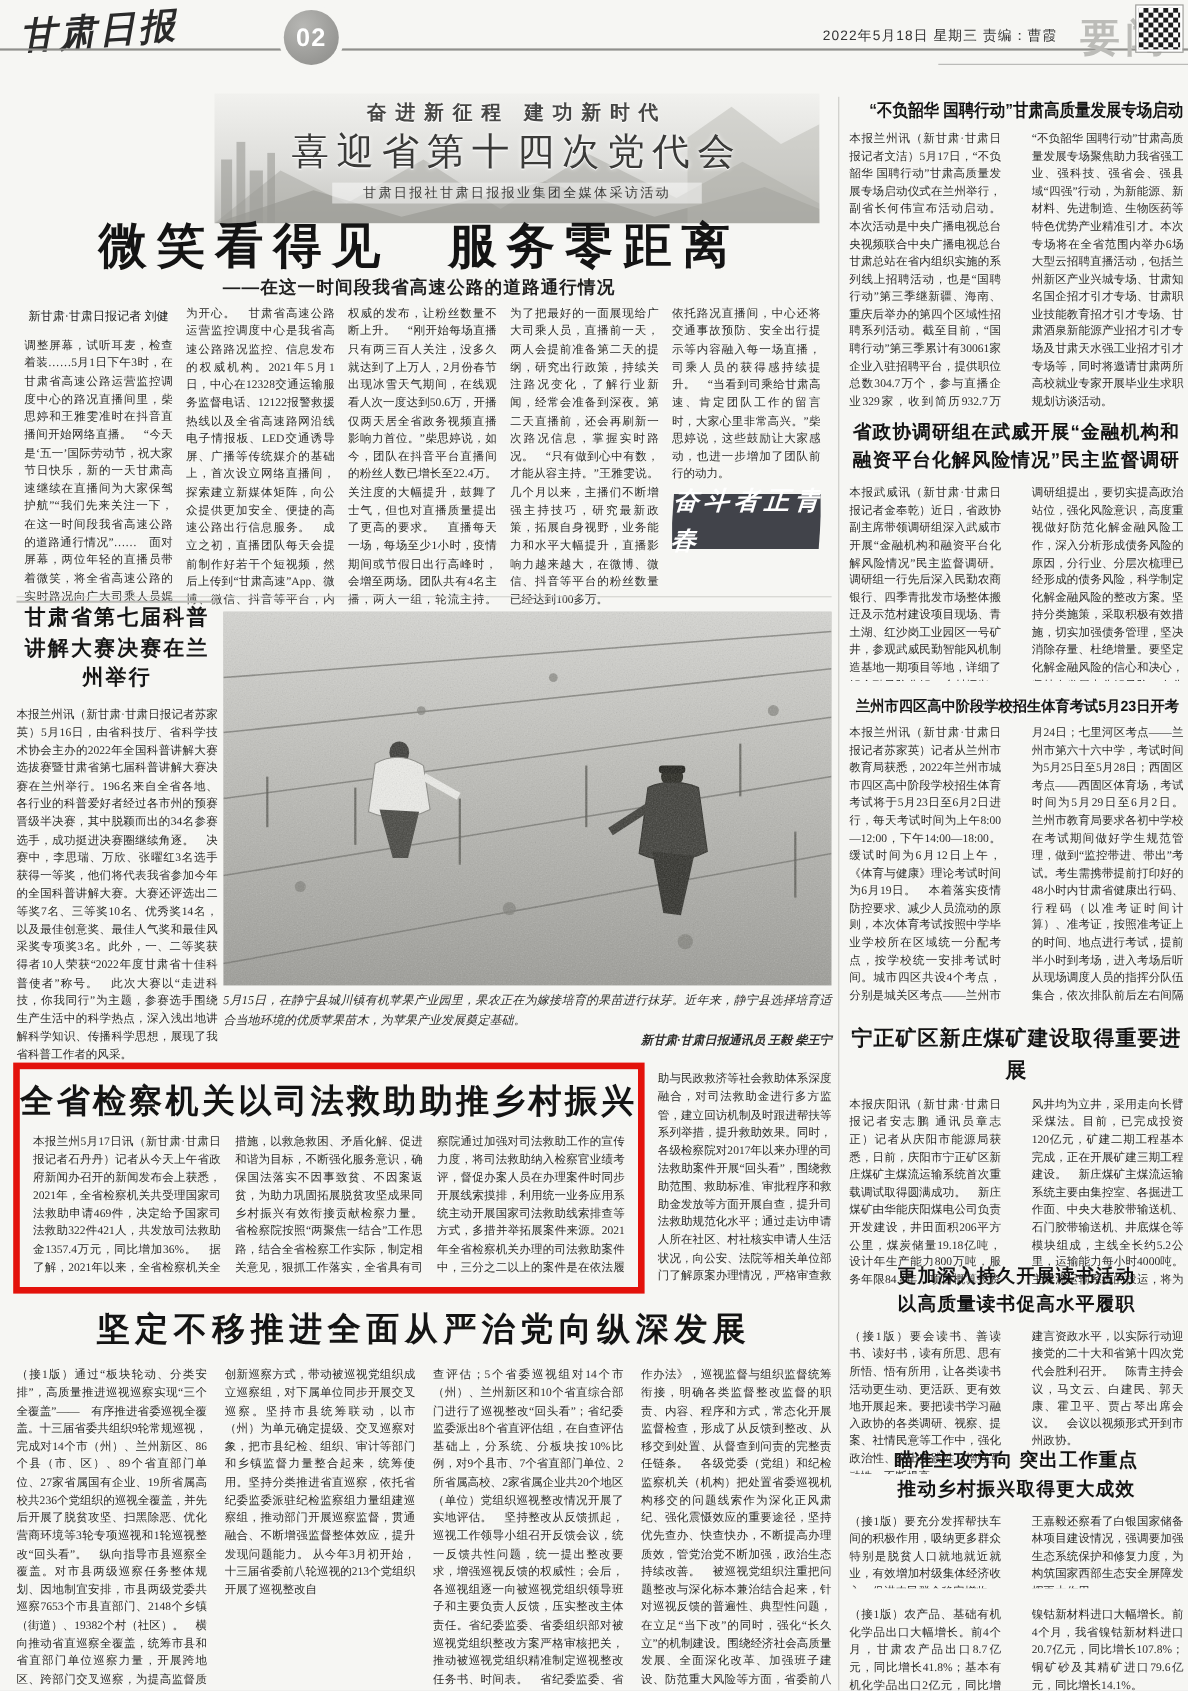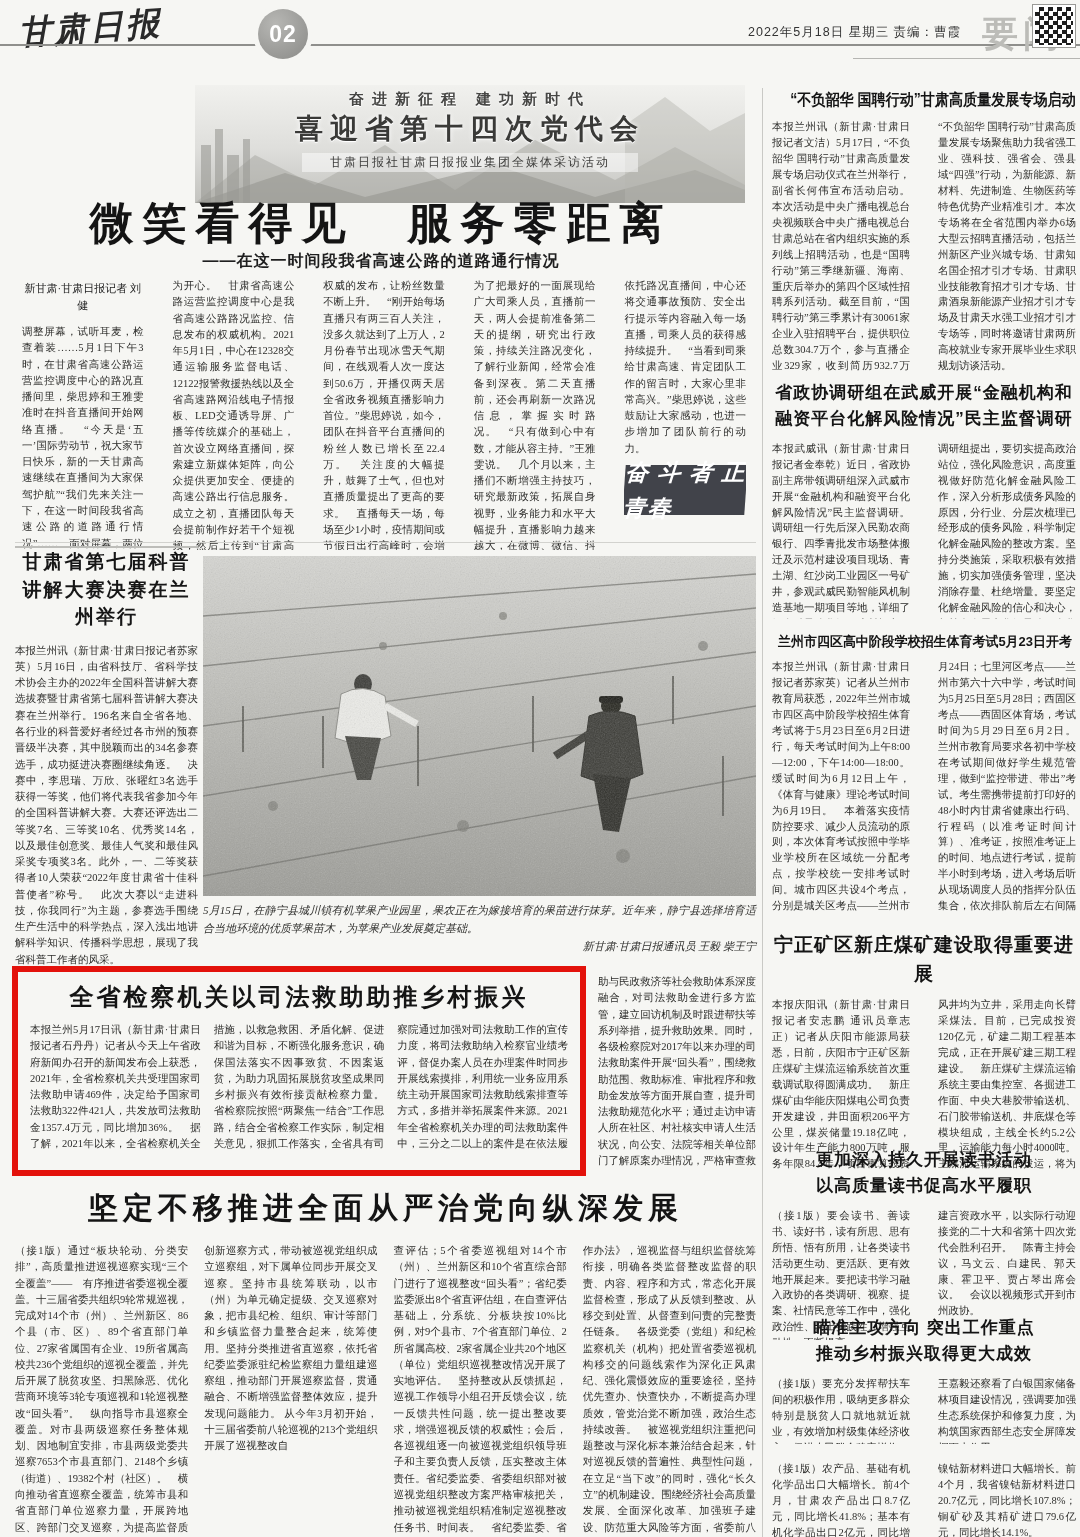--- a/index.html
+++ b/index.html
@@ -24,54 +24,54 @@
   .section-label { left:982px; top:10px; font-size:36px; font-weight:900;
     color:#bcbcb8; letter-spacing:5px; }
   .qr { left:1033px; top:5px; width:42px; height:42px; border:2px solid #fff;
     outline:1px solid #9a9a97;
     background:conic-gradient(#1c1c1c 25%, #fdfdfd 0 50%, #1c1c1c 0 75%, #fdfdfd 0);
     background-size:9px 9px; }
   
   .banner { left:195px; top:85px; width:550px; height:118px; text-align:center;
     overflow:hidden; background:linear-gradient(180deg,#f1f1ee 0%,#dededb 55%,#c3c3bf 100%); }
   .banner svg { position:absolute; inset:0; }
-  .banner-l1 { position:relative; margin-top:5px; font-weight:900; font-size:15px;
+  .banner-l1 { position:relative; margin-top:5px; font-weight:900; font-size:18px;
     letter-spacing:8px; color:#474745; text-shadow:0 0 3px #fff,0 1px 0 #fff; }
-  .banner-l2 { position:relative; margin-top:1px; font-weight:700; font-size:28px;
+  .banner-l2 { position:relative; margin-top:1px; font-weight:400; font-size:34px;
     letter-spacing:7px; color:#3a3a38; text-shadow:0 1px 0 #fff,0 0 5px #fff; }
   .banner-l3 { position:relative; display:inline-block; margin-top:5px; font-size:12px;
     letter-spacing:2px; color:#3d3d3b; background:rgba(255,255,255,.5); padding:1px 28px; }
   
   .lead-title { left:15px; top:194px; width:732px; text-align:center; font-weight:900;
     font-size:44px; letter-spacing:9px; color:#141414; white-space:nowrap; }
   .lead-sub { left:15px; top:251px; width:732px; text-align:center; font-weight:bold;
     font-size:16px; color:#1f1f1f; letter-spacing:1px; }
-  .lead-body { left:22px; top:278px; width:724px; height:272px; display:flex; gap:29px; }
+  .lead-body { left:22px; top:278px; width:724px; height:272px; display:flex; gap:12px; }
   .tcol { flex:1; font-family:"Liberation Serif","DejaVu Serif",serif; font-size:10.5px;
     line-height:1.55; text-align:justify; color:#2d2d2b; overflow:hidden; }
   .byline { text-align:center; font-size:11px; margin:2px 0 10px; color:#1d1d1d;
     font-family:"Liberation Serif","DejaVu Serif",serif; }
   .seal { margin-top:8px; width:100%; height:50px; background:#41434a; color:#fff;
     display:flex; align-items:center; justify-content:center; font-size:23px;
     font-weight:bold; font-style:italic; letter-spacing:2px;
     font-family:"DejaVu Serif","Liberation Serif",serif; transform:skewX(-4deg); }
   
   .science { left:15px; top:546px; width:183px; height:426px; border-top:2px solid #bdbdb9;
     overflow:hidden; }
   .science h2 { text-align:center; font-size:19px; font-weight:900; letter-spacing:2px;
     line-height:1.45; color:#161616; }
   .science .body { margin-top:12px; height:330px; }
   
   .photo { left:203px; top:556px; width:553px; height:340px; background:#c9c9c5; overflow:hidden; }
   .caption { left:203px; top:902px; width:553px; font-family:"Liberation Serif","DejaVu Serif",serif;
     font-style:italic; font-size:11px; line-height:1.6; color:#30302e; text-align:justify; }
-  .credit { display:block; text-align:right; font-weight:normal; margin-top:1px; }
+  .credit { display:block; text-align:right; font-weight:bold; margin-top:1px; }
   
   .justice-box { left:12px; top:966px; width:574px; height:210px; border:6px solid #e3120b; }
-  .justice-box h2 { margin-top:9px; text-align:center; font-size:24px; font-weight:900;
+  .justice-box h2 { margin-top:9px; text-align:center; font-size:30px; font-weight:900;
     letter-spacing:3px; color:#141414; }
   .justice-cols { display:flex; gap:13px; padding:9px 12px 0; height:140px; overflow:hidden; }
   .justice-out { left:598px; top:974px; width:158px; height:194px; overflow:hidden; }
   
   .party { left:15px; top:1184px; width:741px; height:353px; overflow:hidden; }
   .party h2 { text-align:center; font-size:30px; font-weight:900; letter-spacing:5px;
     color:#141414; margin:4px 0 14px; }
   .party-cols { display:flex; gap:16px; height:292px; overflow:hidden; }
   .subhead { font-family:"Liberation Sans",sans-serif; font-weight:900; font-size:13px;
     text-align:center; line-height:1.6; margin:9px 0; color:#111; }

